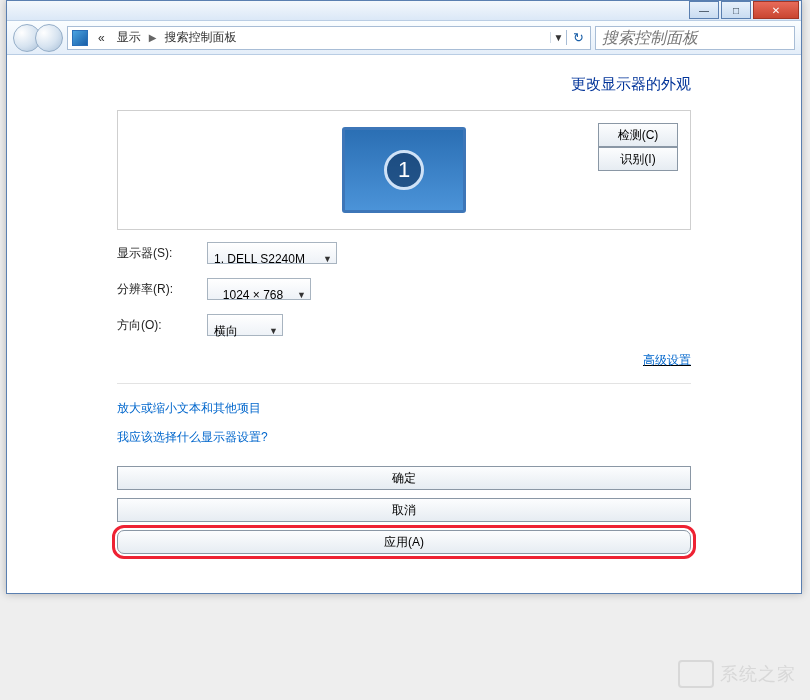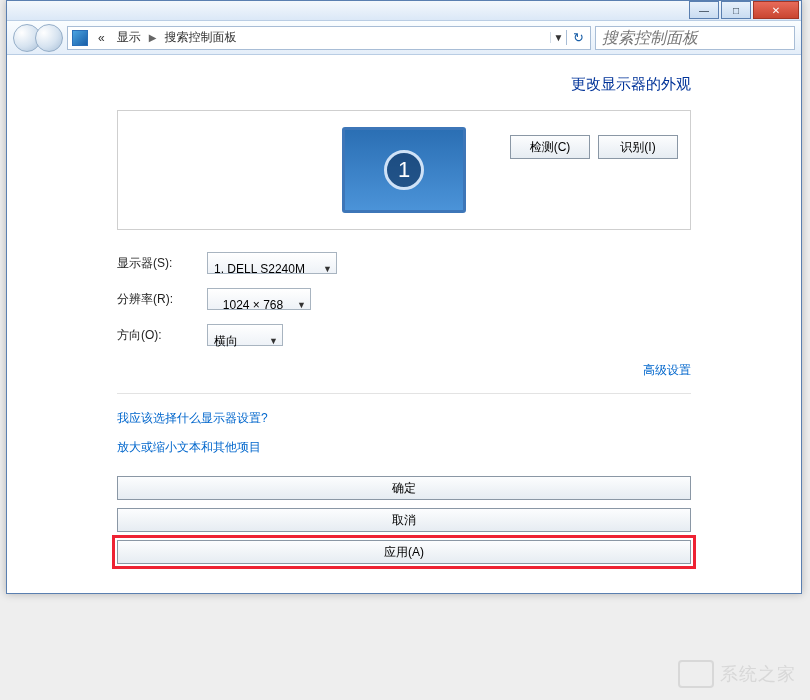--- a/index.html
+++ b/index.html
@@ -73,50 +73,50 @@
   width: 100%; height: 100%;
   background: linear-gradient(to bottom, #2b6fb4, #4b93d8);
   position: relative;
 }
 .monitor-preview .num {
   position: absolute; left: 50%; top: 50%; transform: translate(-50%,-50%);
   width: 40px; height: 40px; border-radius: 50%;
   background: rgba(10,40,80,.55); border: 3px solid #cfe2f7;
   color: #fff; font-size: 22px; display:flex;align-items:center;justify-content:center;
 }
-.panel-right { position: absolute; right: 12px; top: 24px; display: flex; flex-direction: row; gap: 8px; }
+.panel-right { position: absolute; right: 12px; top: 12px; display: flex; flex-direction: column; }
 .panel-right .btn { width: 80px; }
 
-.form { margin-top: 22px; }
+.form { margin-top: 12px; }
 .form-row { display: flex; align-items: center; margin-bottom: 14px; }
 .form-label { width: 90px; font-size: 12px; color: #222; }
 .select {
   height: 22px; border: 1px solid #a8b4c0; background: linear-gradient(to bottom,#fff,#eef2f7);
   font-size: 12px; padding: 12px 18px 0 6px; position: relative; display:inline-flex;align-items:center;
   min-width: 76px; cursor: default;
 }
 .select .drop { position: absolute; right: 4px; font-size: 9px; color: #333; }
 .select.wide { min-width: 130px; }
 .select.med { min-width: 104px; justify-content: center; }
 
-.advanced { text-align: right; margin-top: 6px; }
+.advanced { text-align: right; margin-top: 6px; text-decoration: underline; }
 .link { color: #0066cc; font-size: 12px; text-decoration: none; cursor: pointer; }
 
 .divider { border-top: 1px solid #e3e3e3; margin: 14px 0 14px 0; }
 
 .link-list { margin-top: 4px; }
 .link-list div { margin-bottom: 10px; }
 
 .footer-buttons { display: flex; justify-content: flex-end; gap: 8px; margin-top: 20px; flex-direction: column; }
 .btn {
   min-width: 76px; height: 24px; font-size: 12px;
   border: 1px solid #8a97a5; background: linear-gradient(to bottom,#fcfdfe,#e6ecf2);
   display:inline-flex; align-items:center; justify-content:center; cursor: default;
 }
-.btn.highlight { outline: 3px solid #e23; outline-offset: 2px; }
+.btn.highlight { outline: 3px solid #e23; outline-offset: 2px; border-radius: 7px; }
 
 .watermark {
   position: absolute; right: 14px; bottom: 12px;
   color: #d8d8d8; font-size: 18px; letter-spacing: 1px; display:flex;align-items:center; gap:6px;
 }
 .watermark .logo {
   width: 36px; height: 28px; border: 2px solid #d8d8d8; border-radius: 4px;
   position: relative;
 }
 </style>
@@ -206,22 +206,22 @@
       </div>
     </div>
 
     <div class="advanced">
       <a class="link">高级设置</a>
     </div>
 
     <div class="divider"></div>
 
     <div class="link-list">
+      <div><a class="link">放大或缩小文本和其他项目</a></div>
       <div><a class="link">我应该选择什么显示器设置?</a></div>
-      <div><a class="link">放大或缩小文本和其他项目</a></div>
     </div>
 
     <div class="footer-buttons">
       <div class="btn">确定</div>
       <div class="btn">取消</div>
       <div class="btn highlight">应用(A)</div>
     </div>
 
   </div>
 </div>

